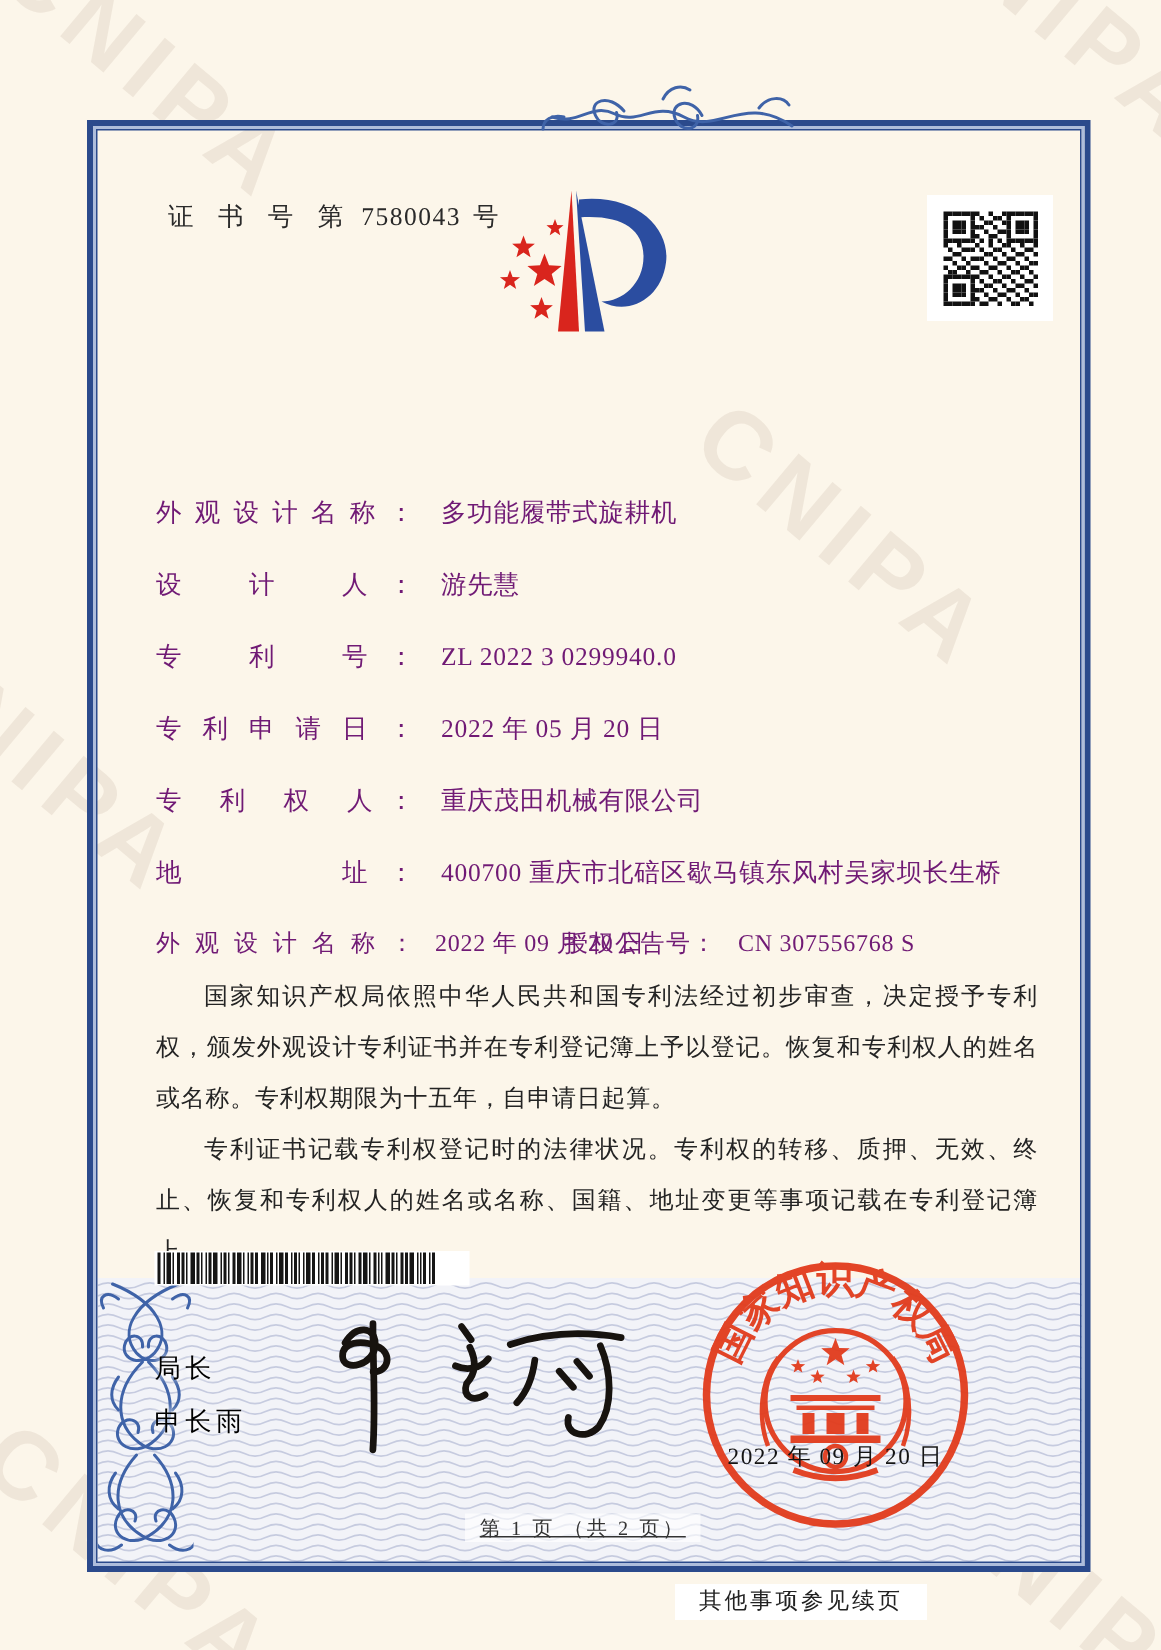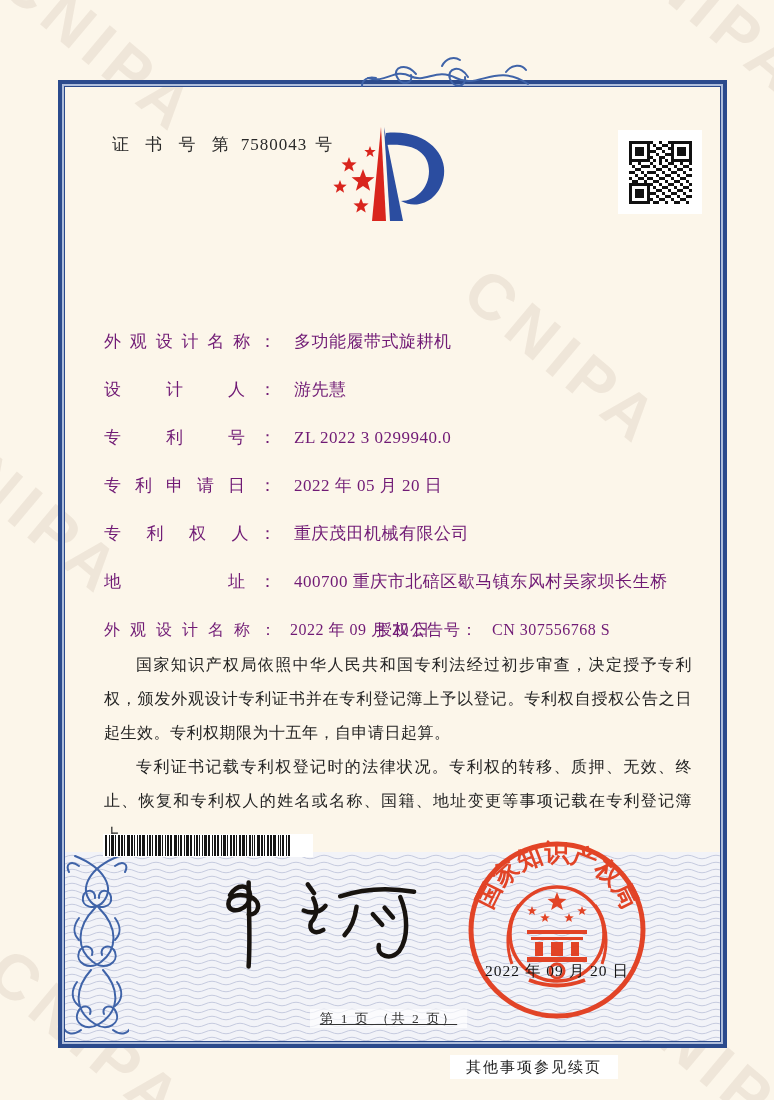--- a/index.html
+++ b/index.html
@@ -611,21 +611,21 @@
       <span class="pair1">
         <span class="lbl">外观设计名称：</span><span class="val">2022 年 09 月 20 日</span>
       </span>
       <span class="pair2">
         <span class="lbl2">授权公告号：</span><span class="val">CN 307556768 S</span>
       </span>
     </div>
   </div>
 
   <div class="paras">
-    <p>国家知识产权局依照中华人民共和国专利法经过初步审查，决定授予专利权，颁发外观设计专利证书并在专利登记簿上予以登记。专利权自授权公告之日起生效。专利权期限为十五年，自申请日起算。</p>
+    <p>国家知识产权局依照中华人民共和国专利法经过初步审查，决定授予专利权，颁发外观设计专利证书并在专利登记簿上予以登记。恢复和专利权人的姓名或名称。专利权期限为十五年，自申请日起算。</p>
     <p>专利证书记载专利权登记时的法律状况。专利权的转移、质押、无效、终止、恢复和专利权人的姓名或名称、国籍、地址变更等事项记载在专利登记簿上。</p>
   </div>
 
   <div class="barcode" id="barcode">
       <i style="width: 2px; margin-right: 2px;"></i>
       <i style="width: 1px; margin-right: 1px;"></i>
       <i style="width: 3px; margin-right: 1px;"></i>
       <i style="width: 1px; margin-right: 2px;"></i>
       <i style="width: 2px; margin-right: 1px;"></i>
       <i style="width: 2px; margin-right: 1px;"></i>
@@ -678,20 +678,24 @@
       <i style="width: 2px; margin-right: 1px;"></i>
       <i style="width: 2px; margin-right: 1px;"></i>
       <i style="width: 3px; margin-right: 2px;"></i>
       <i style="width: 1px; margin-right: 1px;"></i>
       <i style="width: 1px; margin-right: 1px;"></i>
       <i style="width: 2px; margin-right: 2px;"></i>
       <i style="width: 1px; margin-right: 1px;"></i>
       <i style="width: 2px; margin-right: 1px;"></i>
     </div>
 
+  <div class="signer">
+    <div>局长</div>
+    <div>申长雨</div>
+  </div>
 
   <svg class="sig" width="230" height="108" viewBox="0 0 230 108">
     <g fill="none" stroke="#17130f" stroke-width="4.5" stroke-linecap="round" transform="rotate(-2 115 54)">
       <path d="M26,26 C34,14 46,16 46,27 C46,42 24,46 24,35 C24,26 36,24 47,29 C58,34 54,47 44,46"></path>
       <path d="M45,14 C44,38 45,70 42,98"></path>
       <path d="M104,18 l6,9"></path>
       <path d="M109,32 C113,41 113,49 106,56 C103,64 109,69 118,64"></path>
       <path d="M99,44 C107,48 116,46 121,40"></path>
       <path d="M136,31 C160,24 186,24 210,29"></path>
       <path d="M152,42 C150,54 146,63 139,70"></path>

